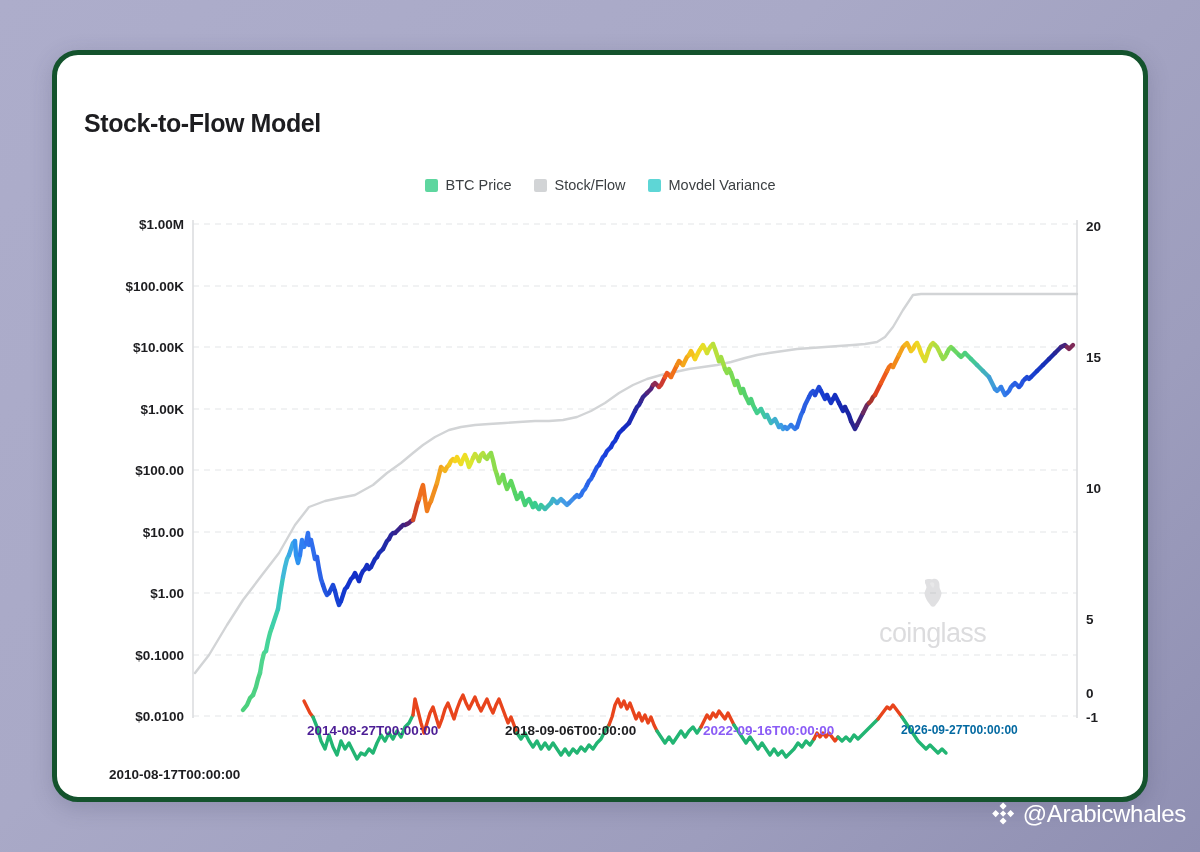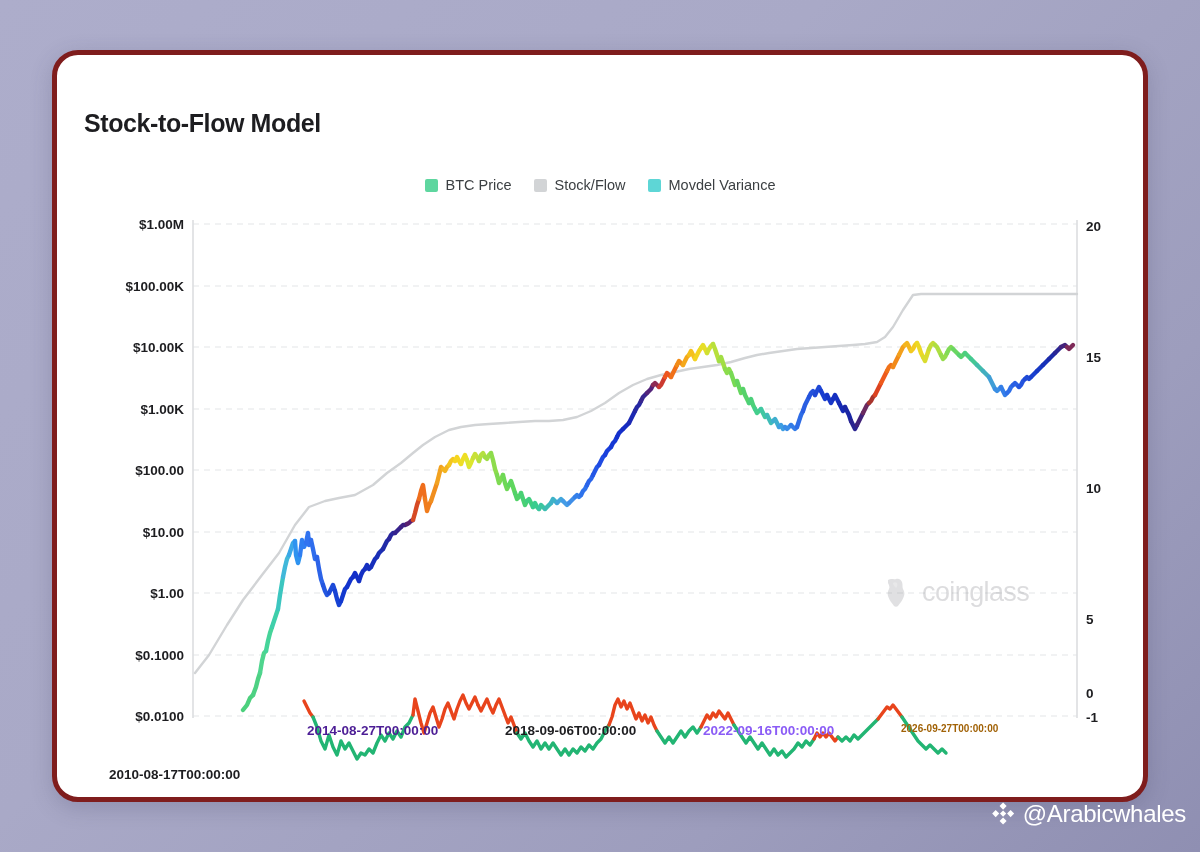--- a/index.html
+++ b/index.html
@@ -11,21 +11,21 @@
   body {
     background: linear-gradient(135deg, #adadcb 0%, #a9a9c7 40%, #9d9dbd 75%, #8f8fb2 100%);
     position: relative;
   }
   #card {
     position: absolute;
     left: 52px; top: 50px;
     width: 1096px; height: 752px;
     background: #ffffff;
     border-radius: 26px;
-    border: 5px solid #7f1d1d;
+    border: 5px solid #14532d;
     box-shadow: 0 6px 22px rgba(60,60,90,0.22);
     overflow: hidden;
   }
   #chart-title {
     position: absolute;
     left: 27px; top: 54px;
     font-size: 25px;
     font-weight: bold;
     color: #1d1d20;
     letter-spacing: -0.4px;
@@ -44,20 +44,21 @@
   svg.chart { position: absolute; left: 0; top: 0; }
 
   .ylabel, .y2label { font-size: 13.5px; fill: #1d1d20; font-family: "Liberation Sans", sans-serif; }
   .ylabel { text-anchor: end; font-weight: bold; }
   .y2label { text-anchor: start; font-weight: bold; }
 
   #watermark {
     position: absolute; left: 822px; top: 520px;
     display: flex; align-items: center; gap: 9px;
     opacity: 0.30;
+    flex-direction: column;
   }
   #watermark .wm-text {
     font-size: 27px; color: #8d8d93; letter-spacing: -0.6px;
   }
   #brand {
     position: absolute; right: 14px; bottom: 24px;
     display: flex; align-items: center; gap: 7px;
   }
   #brand .brand-text {
     font-size: 24px; color: #ffffff; letter-spacing: -0.3px;
@@ -338,21 +339,21 @@
         <text class="y2label" x="1029" y="667">-1</text>
       </g>
 
     </svg>
 
     <div style="position:absolute; left:0; top:668px; width:1096px; height:24px;">
       <span class="xlab" style="position:absolute; left:52px; top:0; font-size:13.5px; font-weight:bold; color:#1d1d20;margin-top:44px;">2010-08-17T00:00:00</span>
       <span class="xlab" style="position:absolute; left:250px; top:0; font-size:13.5px; font-weight:bold; color:#4c1d95;">2014-08-27T00:00:00</span>
       <span class="xlab" style="position:absolute; left:448px; top:0; font-size:13.5px; font-weight:bold; color:#1d1d20;">2018-09-06T00:00:00</span>
       <span class="xlab" style="position:absolute; left:646px; top:0; font-size:13.5px; font-weight:bold; color:#8b5cf6;">2022-09-16T00:00:00</span>
-      <span class="xlab" style="position:absolute; left:844px; top:0; font-size:10px; font-weight:bold; color:#a16207;">2026-09-27T00:00:00</span>
+      <span class="xlab" style="position:absolute; left:844px; top:0; font-size:12px; font-weight:bold; color:#0369a1;">2026-09-27T00:00:00</span>
     </div>
   </div>
 
   <div id="watermark">
     <svg width="34" height="34" viewBox="0 0 34 34">
       <path fill="#9a9aa0" d="M9,5 C12,3 15,5 17,4 C19,3 22,4 23,7 C24,10 23,12 24,14
         C25,16 26,18 25,21 C24,25 21,28 19,31 C18,32 16,32 15,31 C13,28 10,25 9,21
         C8,18 9,16 10,14 C11,12 10,10 9,8 Z"></path>
       <path fill="#b4b4ba" d="M14,8 C15,7 17,7 18,8 C19,10 18,12 17,13 C16,12 14,10 14,8 Z"></path>
     </svg>

